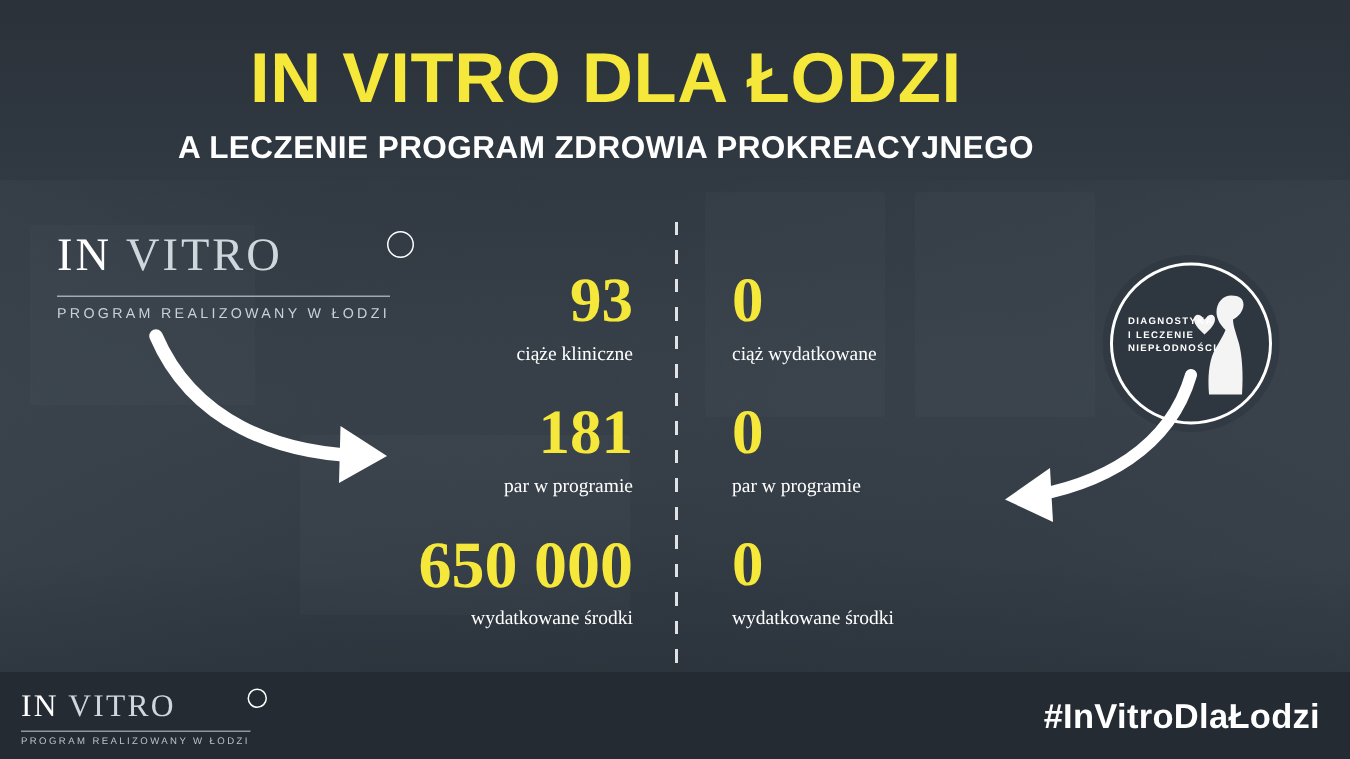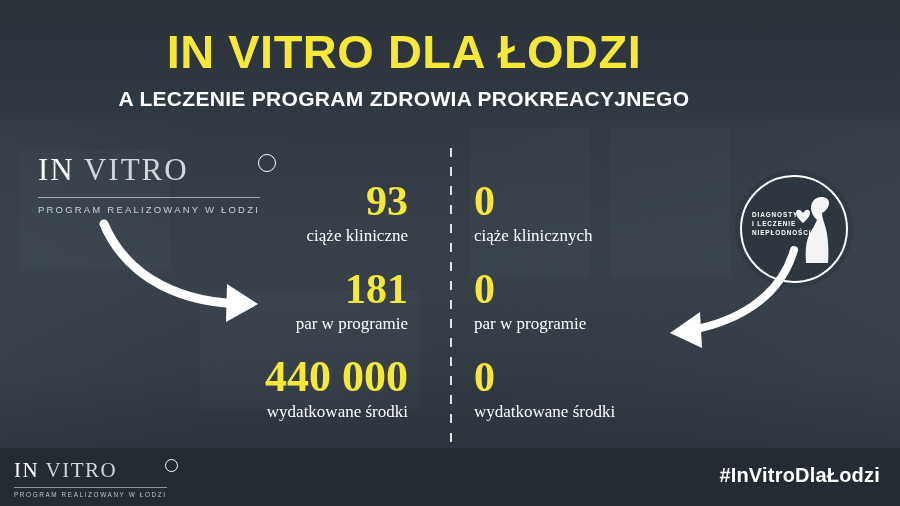--- a/index.html
+++ b/index.html
@@ -156,21 +156,21 @@
       rgba(255,255,255,0.85) 9px,
       rgba(255,255,255,0) 9px,
       rgba(255,255,255,0) 19px
     );
   }
 
   
   .stats {
     position: absolute;
     top: 180px;
-    left: 0;
+    left: 14px;
     width: 880px;
     z-index: 7;
   }
   .stat-row {
     position: relative;
     height: 88px;
   }
   .stat-left {
     position: absolute;
     right: 472px;
@@ -186,21 +186,21 @@
     line-height: 42px;
     font-weight: bold;
     color: #f5e83a;
     font-family: "Liberation Serif", serif;
   }
   .stat-value.big {
     font-size: 44px;
   }
   .stat-label {
     margin-top: 4px;
-    font-size: 17px;
+    font-size: 13px;
     line-height: 20px;
     color: #ffffff;
     font-family: "Liberation Serif", serif;
   }
   .stat-right .stat-value {
     color: #f5e83a;
   }
 
   
   .arrow {
@@ -257,21 +257,21 @@
     top: 1px;
     width: 11px;
     height: 11px;
     border: 1.2px solid #ffffff;
     border-radius: 50%;
   }
   .hashtag {
     position: absolute;
     right: 20px;
     top: 16px;
-    font-size: 20px;
+    font-size: 23px;
     font-weight: bold;
     color: #ffffff;
     letter-spacing: 0.2px;
   }
 </style>
 </head>
 <body>
 
 <div class="infographic">
 
@@ -322,38 +322,38 @@
 
   <div class="stats">
 
     <div class="stat-row">
       <div class="stat-left">
         <div class="stat-value">93</div>
         <div class="stat-label">ciąże kliniczne</div>
       </div>
       <div class="stat-right">
         <div class="stat-value">0</div>
-        <div class="stat-label">ciąże klinicznych</div>
+        <div class="stat-label">ciąż wydatkowane</div>
       </div>
     </div>
 
     <div class="stat-row">
       <div class="stat-left">
         <div class="stat-value">181</div>
         <div class="stat-label">par w programie</div>
       </div>
       <div class="stat-right">
         <div class="stat-value">0</div>
         <div class="stat-label">par w programie</div>
       </div>
     </div>
 
     <div class="stat-row">
       <div class="stat-left">
-        <div class="stat-value big">440 000</div>
+        <div class="stat-value big">650 000</div>
         <div class="stat-label">wydatkowane środki</div>
       </div>
       <div class="stat-right">
         <div class="stat-value">0</div>
         <div class="stat-label">wydatkowane środki</div>
       </div>
     </div>
 
   </div>
 

